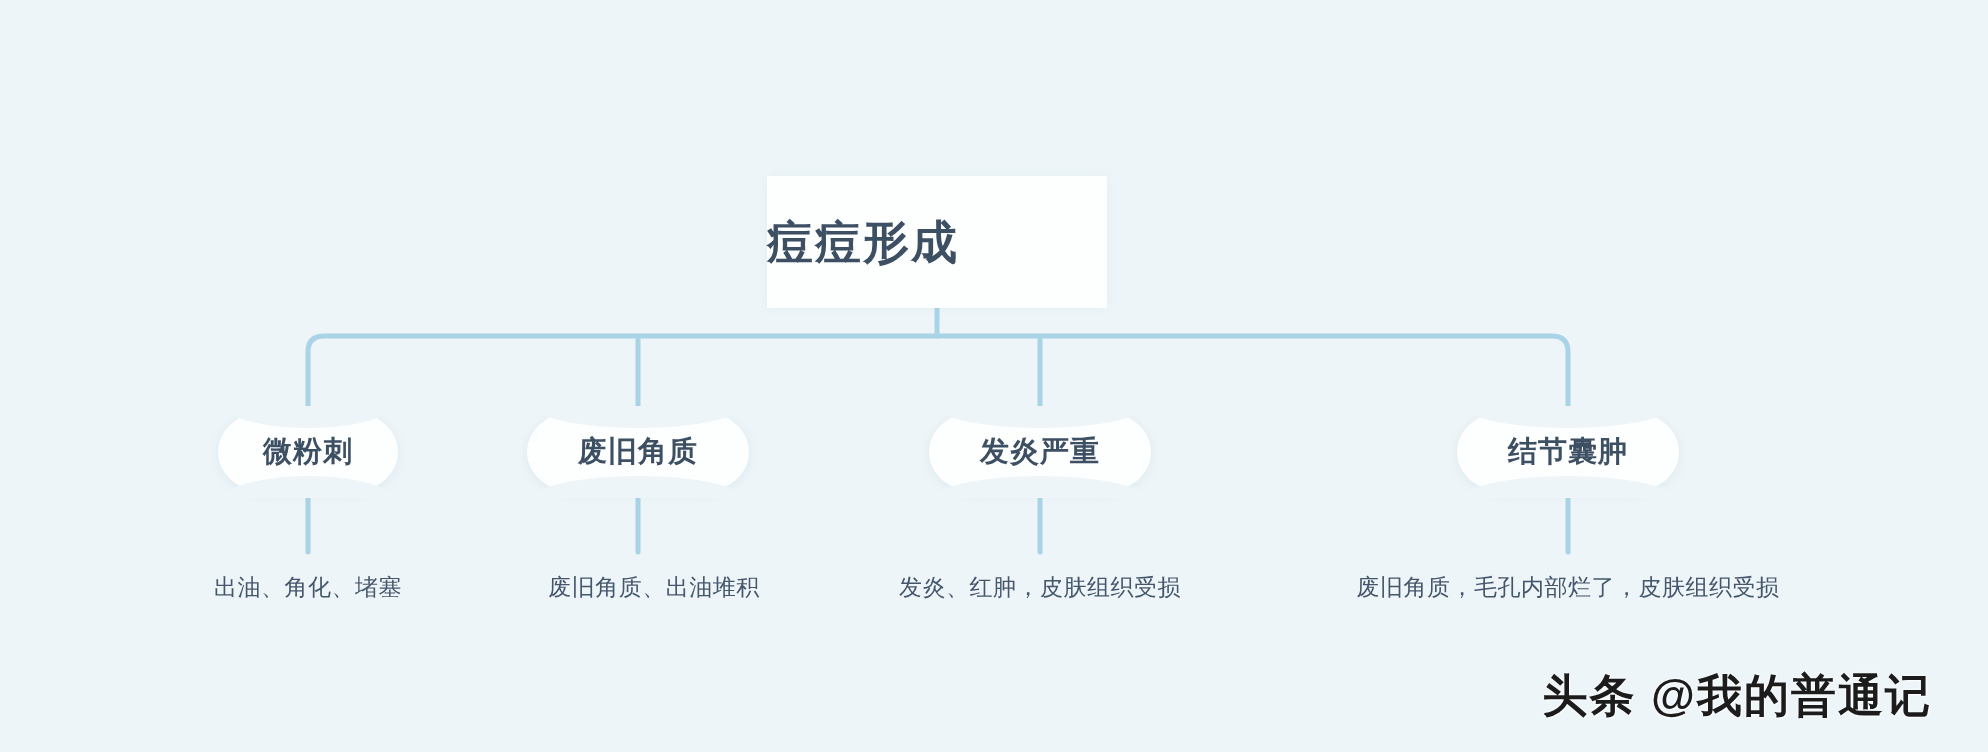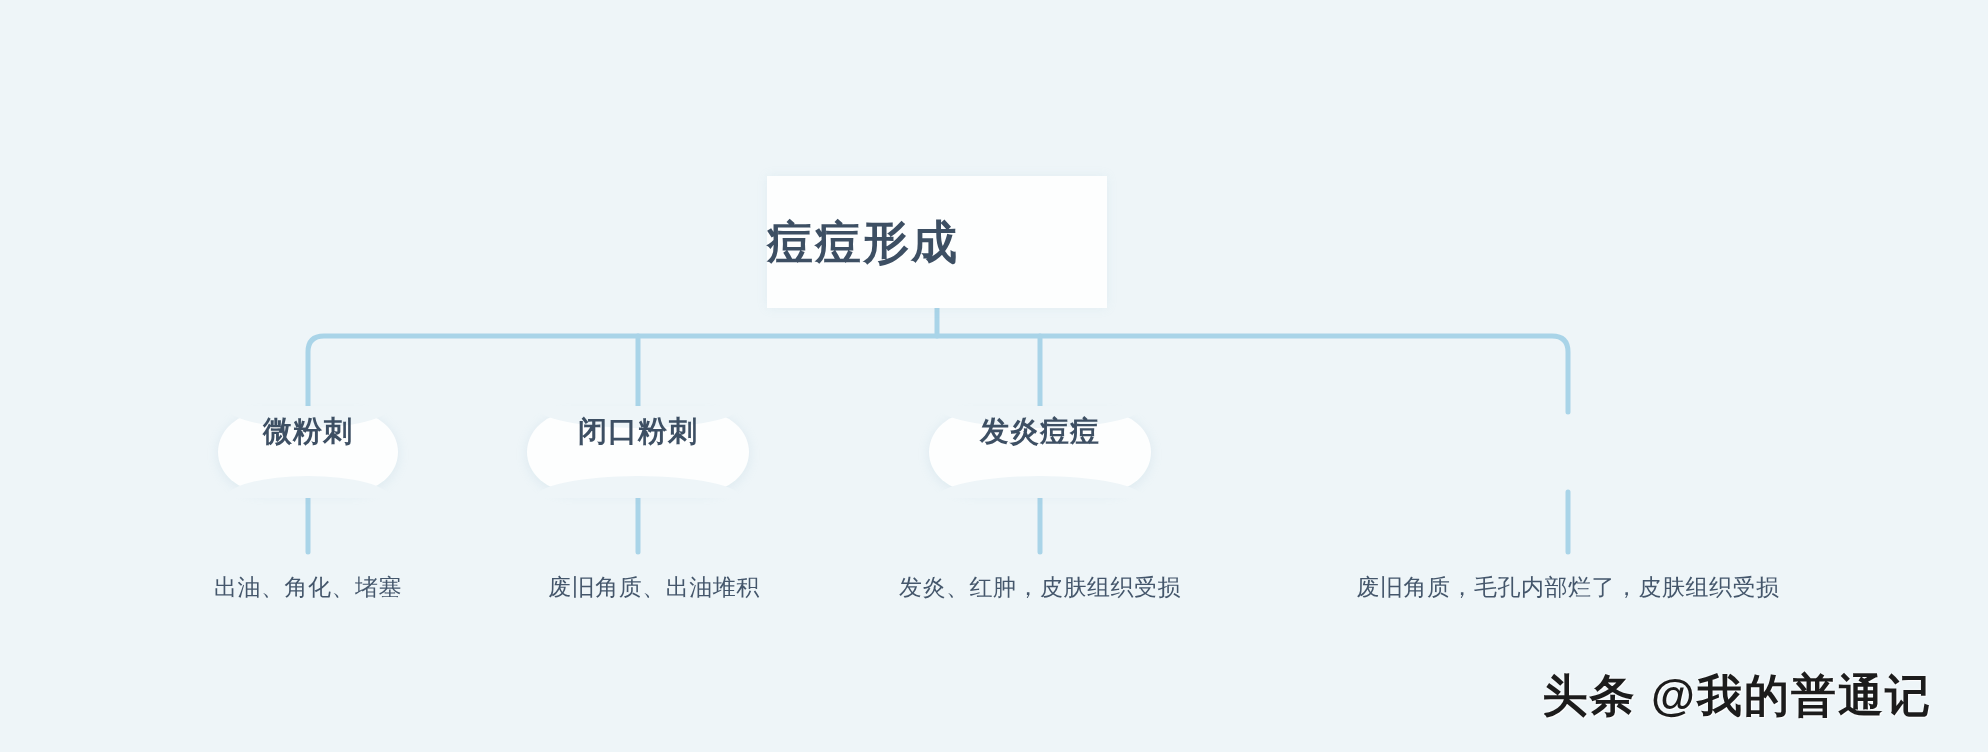--- a/index.html
+++ b/index.html
@@ -53,21 +53,21 @@
     white-space: nowrap;
   }
 
   
   .pill-node {
     position: absolute;
     height: 80px;
     background: #fdfefe;
     border-radius: 46px / 40px;
     display: flex;
-    align-items: flex-start;
+    align-items: center;
     justify-content: center;
     box-shadow: 0 2px 12px rgba(150,190,210,0.20);
   }
   .pill-node::before {
     content: "";
     position: absolute;
     left: 8px;
     right: 8px;
     top: -6px;
     height: 22px;
@@ -151,26 +151,29 @@
   <div class="root-node">
     <span class="root-label">痘痘形成</span>
   </div>
 
   <div class="pill-node" style="left:218px; top:412px; width:180px;">
     <span class="pill-label">微粉刺</span>
   </div>
   <div class="leaf-text" style="left:308px;">出油、角化、堵塞</div>
 
   <div class="pill-node" style="left:527px; top:412px; width:222px;">
-    <span class="pill-label">闭口粉刺</span>
+    <span class="pill-label">废旧角质</span>
   </div>
   <div class="leaf-text" style="left:638px;margin-left:16px;">废旧角质、出油堆积</div>
 
   <div class="pill-node" style="left:929px; top:412px; width:222px;">
-    <span class="pill-label">发炎痘痘</span>
+    <span class="pill-label">发炎严重</span>
   </div>
   <div class="leaf-text" style="left:1040px;">发炎、红肿，皮肤组织受损</div>
 
+  <div class="pill-node" style="left:1457px; top:412px; width:222px;">
+    <span class="pill-label">结节囊肿</span>
+  </div>
   <div class="leaf-text" style="left:1568px;">废旧角质，毛孔内部烂了，皮肤组织受损</div>
 
   <div class="watermark">头条 @我的普通记</div>
 
 </div>
 
 </body></html>

